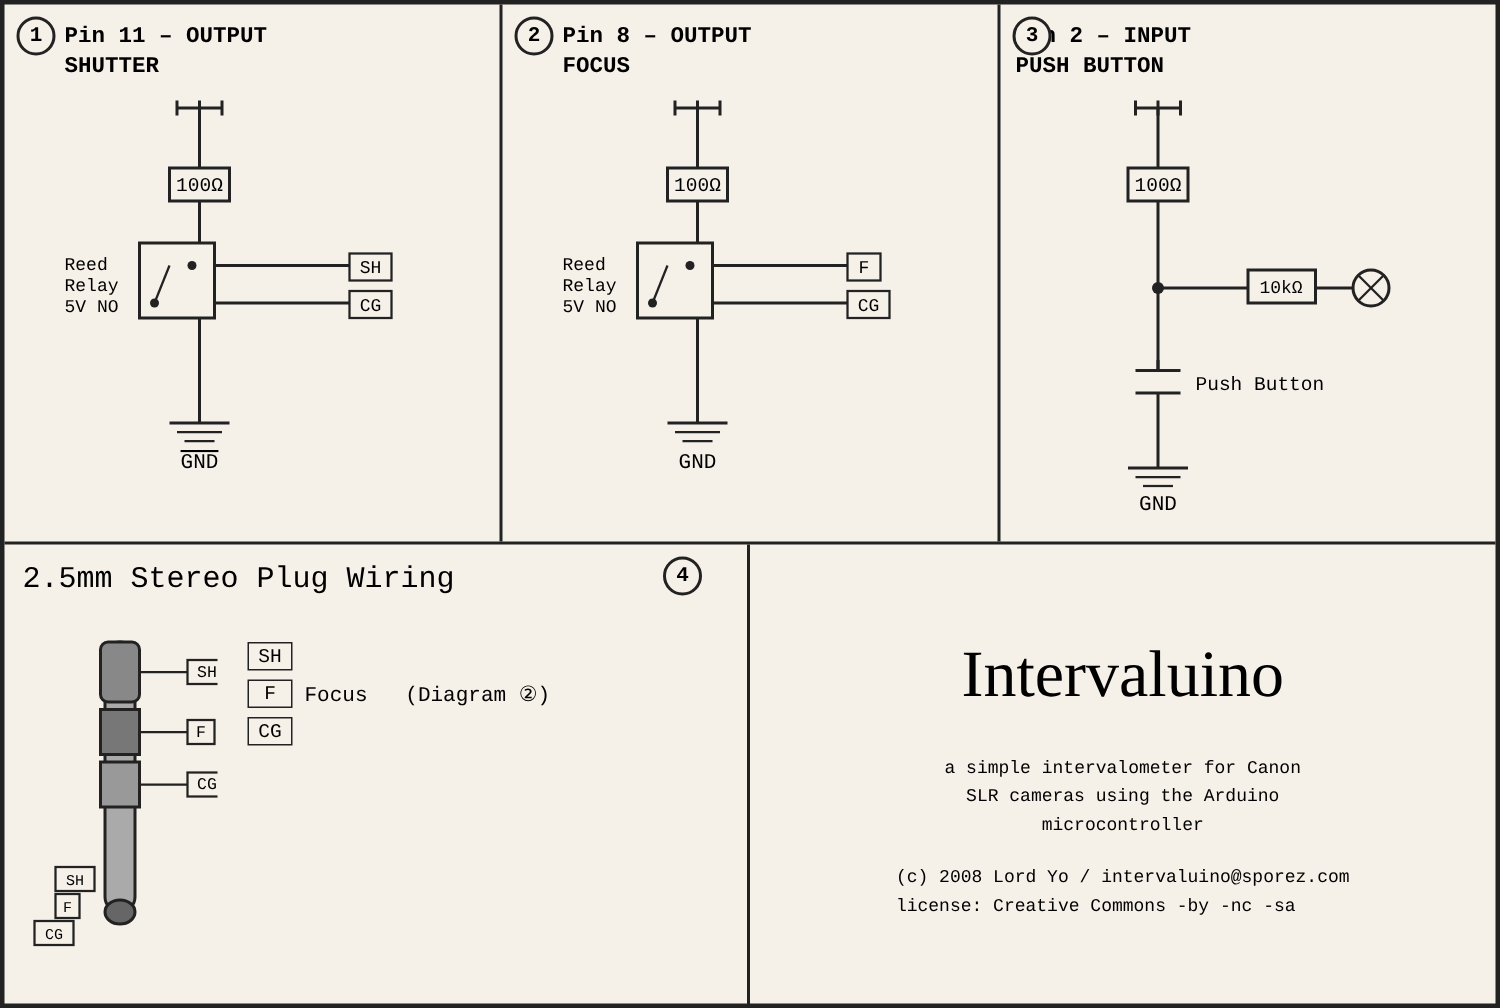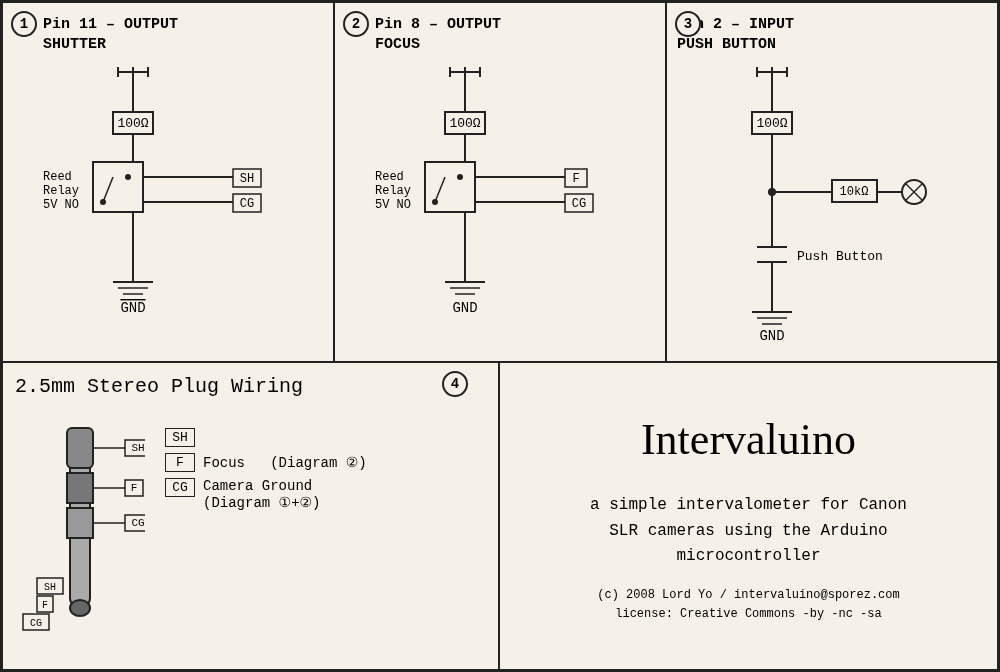--- a/index.html
+++ b/index.html
@@ -90,30 +90,29 @@
       align-items: center;
       justify-content: center;
     }
     .app-title {
       font-size: 44px;
       font-family: Georgia, serif;
       text-align: center;
       margin-bottom: 10px;
     }
     .app-subtitle {
-      font-size: 16px;
+      font-size: 12px;
       text-align: center;
       line-height: 1.6;
       font-family: 'Courier New', monospace;
       margin-bottom: 16px;
       margin-top: 18px;
     }
     .app-license {
       font-size: 12px;
-      text-align: center;
       line-height: 1.6;
       font-family: 'Courier New', monospace;
     }
     
     .circuit-svg {
       display: block;
       margin: 0 auto;
     }
     .stereo-title {
       font-size: 20px;
@@ -341,21 +340,20 @@
         <div class="legend-list">
           <div class="legend-row">
             <span class="legend-label">SH</span>
           </div>
           <div class="legend-row">
             <span class="legend-label">F</span>
             <span class="legend-text">Focus &nbsp; (Diagram ②)</span>
           </div>
           <div class="legend-row" style="align-items:flex-start;">
             <span class="legend-label">CG</span>
-            <span class="legend-text">Camera Ground<br>(Diagram ①+②)</span>
           </div>
         </div>
       </div>
     </div>
 
     <div class="info-box">
       <div class="app-title">Intervaluino</div>
       <div class="app-subtitle">a simple intervalometer for Canon<br>SLR cameras using the Arduino<br>microcontroller</div>
       <div class="app-license">
         <div>(c) 2008 Lord Yo / intervaluino@sporez.com</div>

